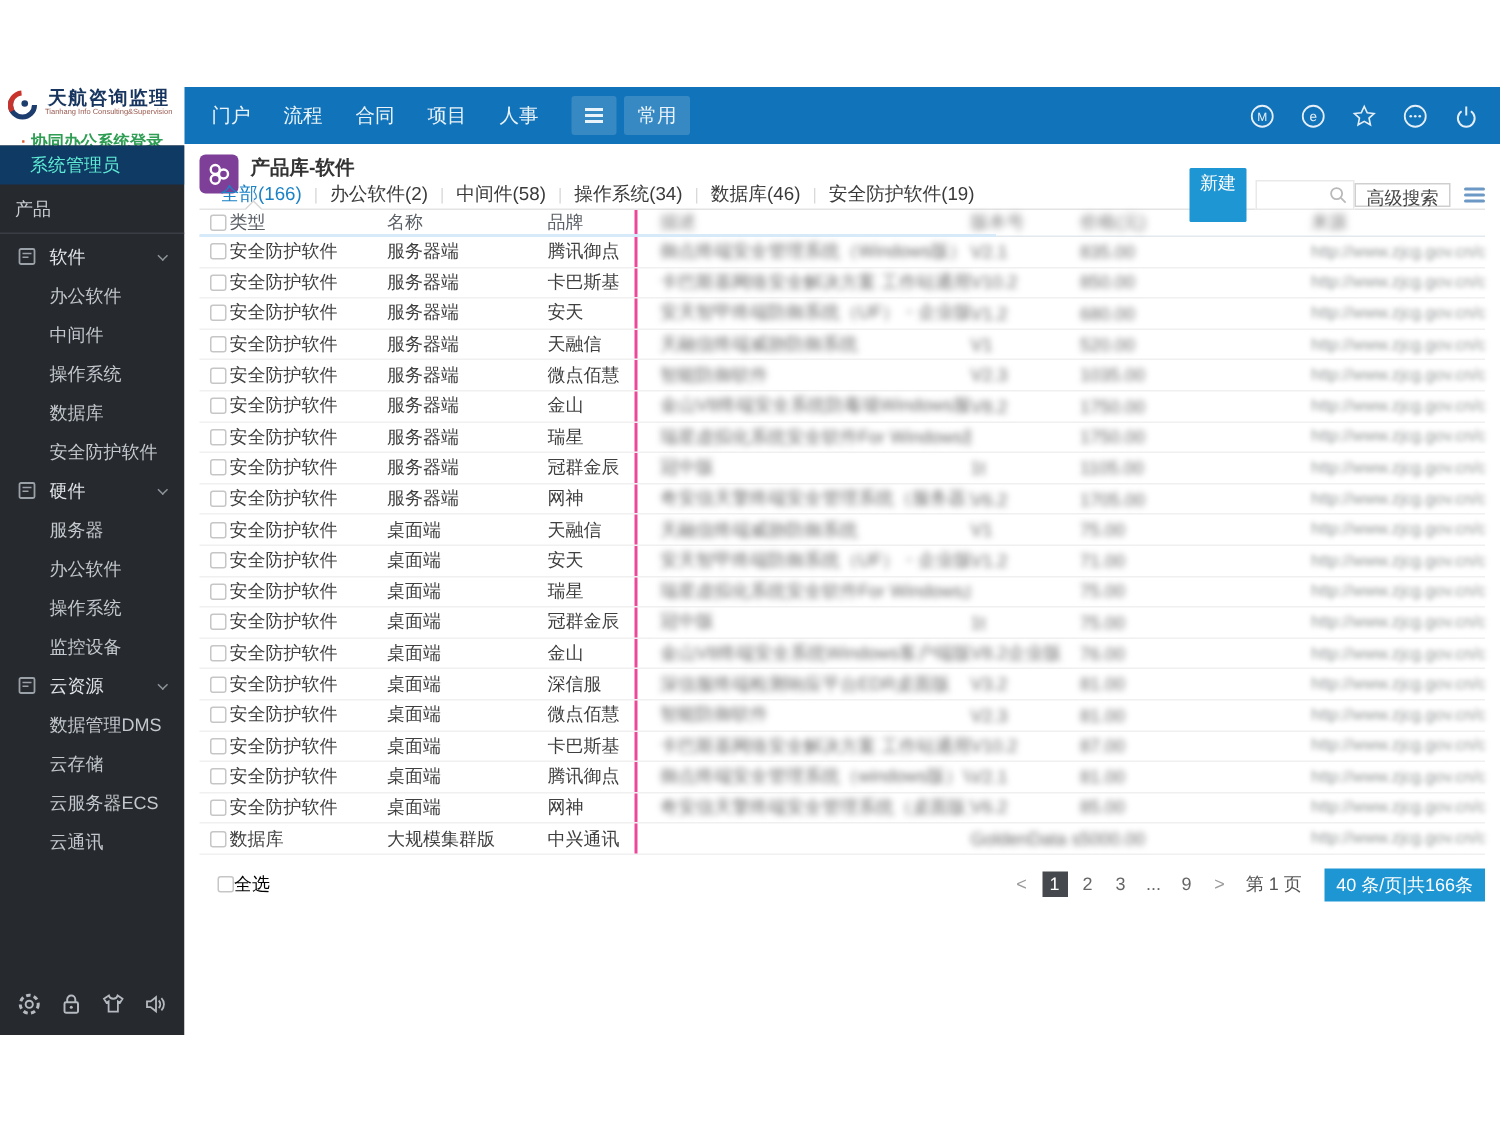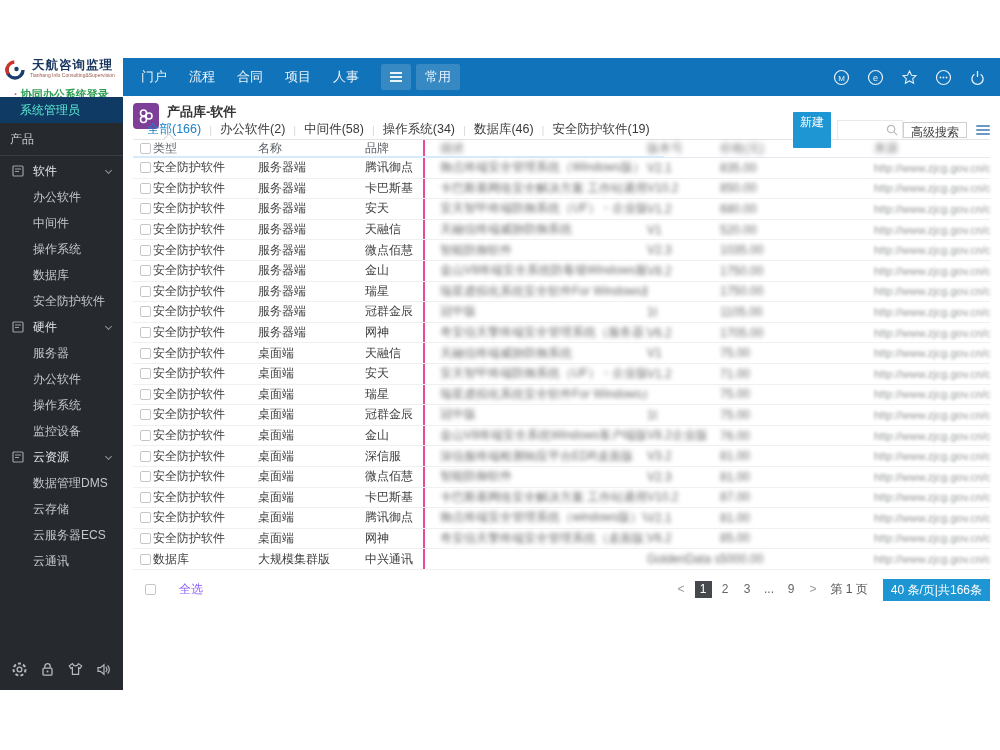--- a/index.html
+++ b/index.html
@@ -84,21 +84,21 @@
   .c-brand { border-right:2px solid #ec4899; height:100%; display:flex; align-items:center; }
   .c-desc { padding-left:15px; }
   .c-src { padding-left:78px; }
   .rb { filter:blur(2.2px); color:#6d6d6d; white-space:nowrap; overflow:hidden; }
   .rb2 { filter:blur(1.7px); color:#97999b; font-size:11px; white-space:nowrap; overflow:hidden; }
   .hb { filter:blur(2.4px); color:#777; }
   .cell { white-space:nowrap; overflow:hidden; }
 
   
   .tfoot { display:flex; align-items:center; justify-content:space-between; margin:9px 10px 0; }
-  .select-all { display:flex; align-items:center; gap:23px; color:#8b5cf6;padding-left:12px; }
+  .select-all { display:flex; align-items:center; gap:0; color:#000000;padding-left:12px; }
   .select-all .cb { margin-left:0; }
   .pager { display:flex; align-items:center; gap:5px; }
   .pg { min-width:17px; height:17px; line-height:17px; text-align:center; color:#666; cursor:pointer; font-size:12px; }
   .pg.active { background:#45494d; color:#fff; }
   .pg.nav { color:#999; }
   .jump { color:#555; margin:0 4px; white-space:nowrap; }
   .badge { background:#1e96d3; color:#fff; height:22px; line-height:22px; padding:0 8px;
     margin-left:6px; font-size:12px; white-space:nowrap; }
 </style>
 </head>

